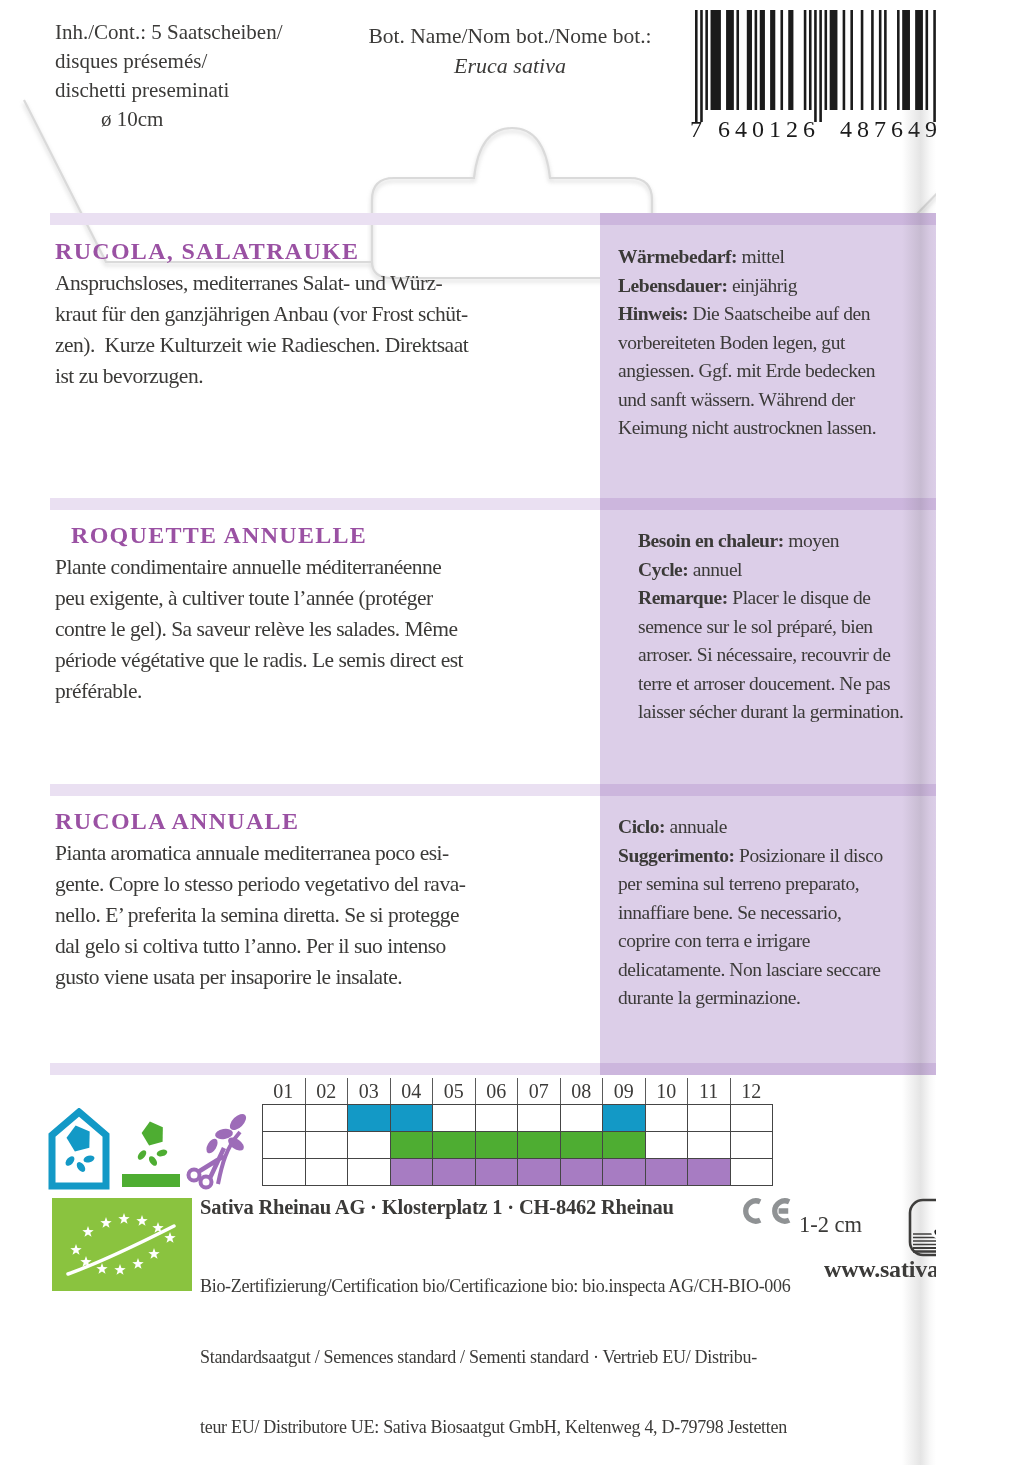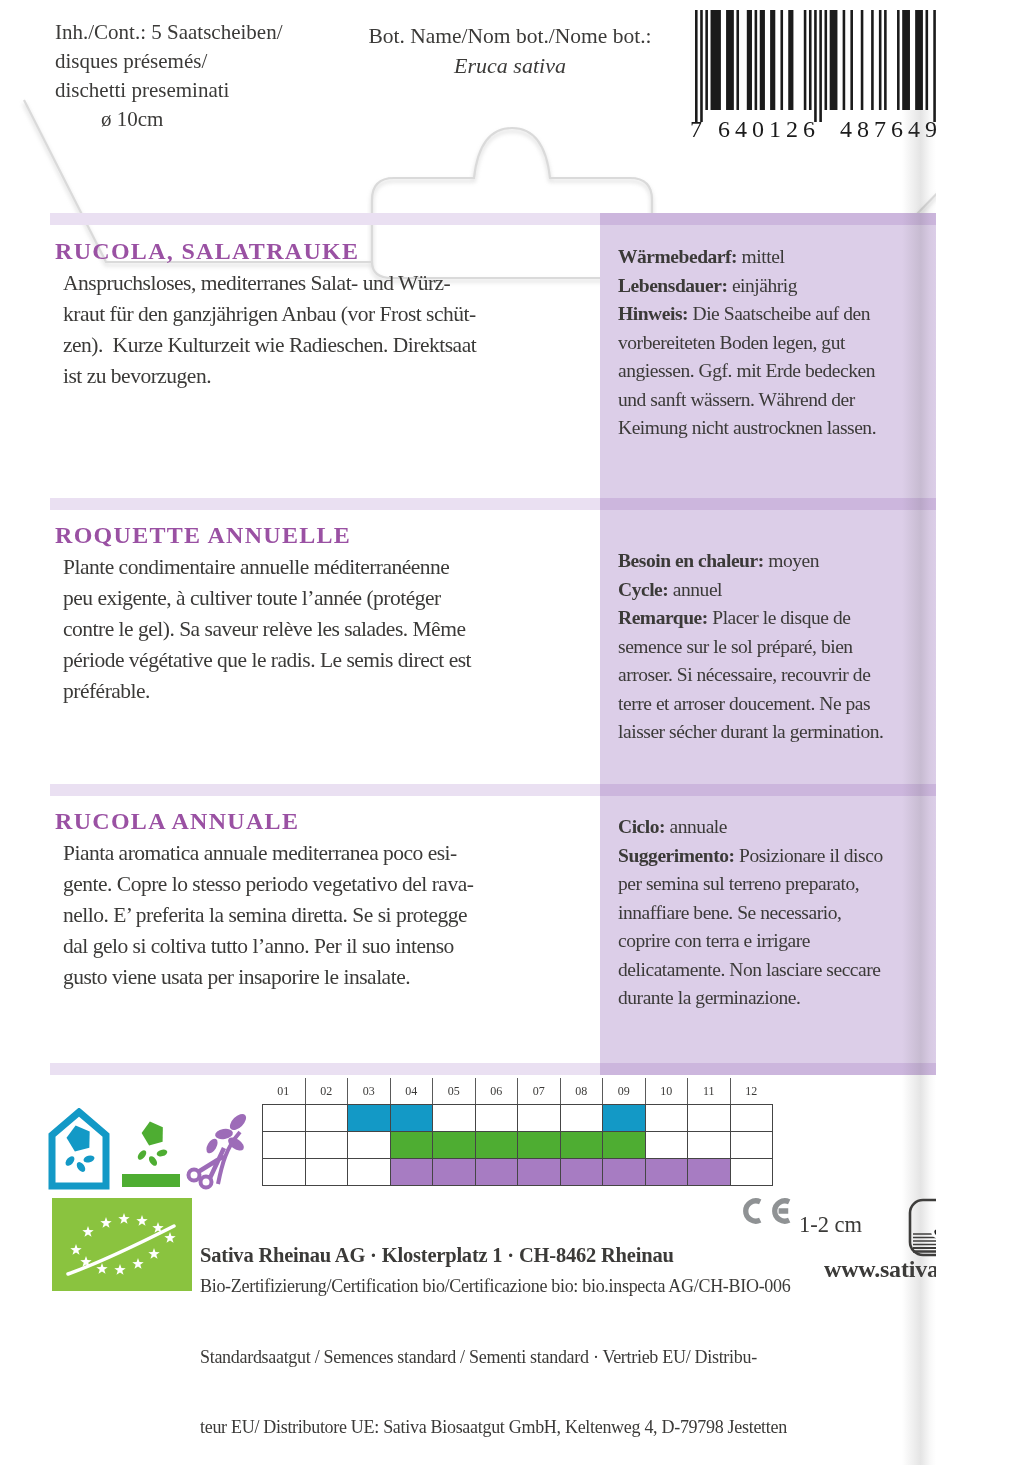--- a/index.html
+++ b/index.html
@@ -28,39 +28,39 @@
     font-size:20px;color:#a7acb1;letter-spacing:1px;}
 
   .diecut{left:0;top:0;}
 
   
   .info-col{left:600px;top:213px;width:363px;height:862px;background:#dccee8;}
   .stripe{left:50px;width:913px;height:12px;
     background:linear-gradient(90deg,#eae0f2 0,#eae0f2 550px,#ccb6dd 550px,#ccb6dd 100%);}
 
   .sec-title{left:55px;font-size:24px;font-weight:700;letter-spacing:1.3px;color:#9a51a3;}
-  .sec-body{left:55px;width:545px;font-size:21.5px;line-height:31px;letter-spacing:-0.5px;white-space:pre;margin-left:8px;}
+  .sec-body{left:55px;width:545px;font-size:21.5px;line-height:31px;letter-spacing:-0.5px;white-space:pre;}
 
   .detail-block{left:618px;width:348px;font-size:19.5px;line-height:28.5px;letter-spacing:-0.45px;}
   .detail-block p{margin:0;white-space:pre-line;}
   .detail-block b{font-weight:700;text-align:center;}
 
   
   .cal-header{position:absolute;left:262px;top:1078px;width:510px;height:26px;
     display:grid;grid-template-columns:repeat(12,1fr);}
   .cal-h-cell{display:flex;align-items:center;justify-content:center;
-    font-size:12px;color:#3b3a38;border-left:1px solid #5a5a5a;}
+    font-size:20px;color:#3b3a38;border-left:1px solid #5a5a5a;}
   .cal-h-cell:first-child{border-left:none;}
   .cal-grid{position:absolute;left:262px;top:1104px;width:510px;
     display:grid;grid-template-columns:repeat(12,1fr);grid-auto-rows:27px;
     border-top:1px solid #454545;border-left:1px solid #454545;}
   .cal-cell{border-right:1px solid #454545;border-bottom:1px solid #454545;}
 
   
-  .address-line{left:200px;top:1244px;font-size:20.5px;font-weight:700;letter-spacing:-0.2px;}
+  .address-line{left:200px;top:1196px;font-size:20.5px;font-weight:700;letter-spacing:-0.2px;}
   .cert-lines{left:200px;top:1228px;font-size:18px;line-height:23.5px;letter-spacing:-0.3px;white-space:pre;}
   .depth-label{left:784px;top:1212px;width:78px;text-align:right;font-size:22.5px;}
   .website{left:788px;top:1256px;width:188px;text-align:right;font-size:24px;font-weight:700;letter-spacing:-0.2px;}
 </style>
 </head>
 <body>
 
 <div class="page">
 
   <svg class="abs diecut" width="1024" height="300" viewBox="0 0 1024 300">
@@ -136,27 +136,27 @@
   <div class="abs detail-block" style="top:243px;">
     <p><b>Wärmebedarf:</b><span> mittel</span></p>
     <p><b>Lebensdauer:</b><span> einjährig</span></p>
     <p><b>Hinweis:</b><span> Die Saatscheibe auf den
 vorbereiteten Boden legen, gut
 angiessen. Ggf. mit Erde bedecken
 und sanft wässern. Während der
 Keimung nicht austrocknen lassen.</span></p>
   </div>
 
-  <div class="abs sec-title" style="top:522px;">ROQUETTE ANNUELLE</div>
+  <div class="abs sec-title" style="top:522px;margin-left:16px;">ROQUETTE ANNUELLE</div>
   <div class="abs sec-body" style="top:552px;">Plante condimentaire annuelle méditerranéenne
 peu exigente, à cultiver toute l’année (protéger
 contre le gel). Sa saveur relève les salades. Même
 période végétative que le radis. Le semis direct est
 préférable.</div>
-  <div class="abs detail-block" style="top:547px;">
+  <div class="abs detail-block" style="top:527px;margin-left:20px;">
     <p><b>Besoin en chaleur:</b><span> moyen</span></p>
     <p><b>Cycle:</b><span> annuel</span></p>
     <p><b>Remarque:</b><span> Placer le disque de
 semence sur le sol préparé, bien
 arroser. Si nécessaire, recouvrir de
 terre et arroser doucement. Ne pas
 laisser sécher durant la germination.</span></p>
   </div>
 
   <div class="abs sec-title" style="top:808px;">RUCOLA ANNUALE</div>

